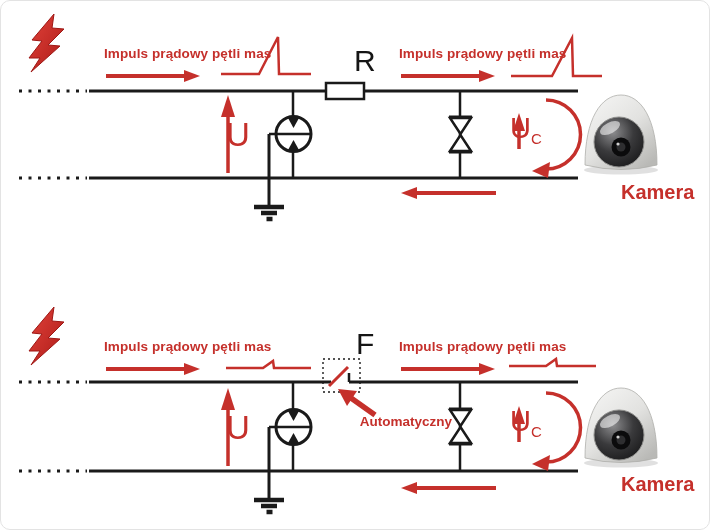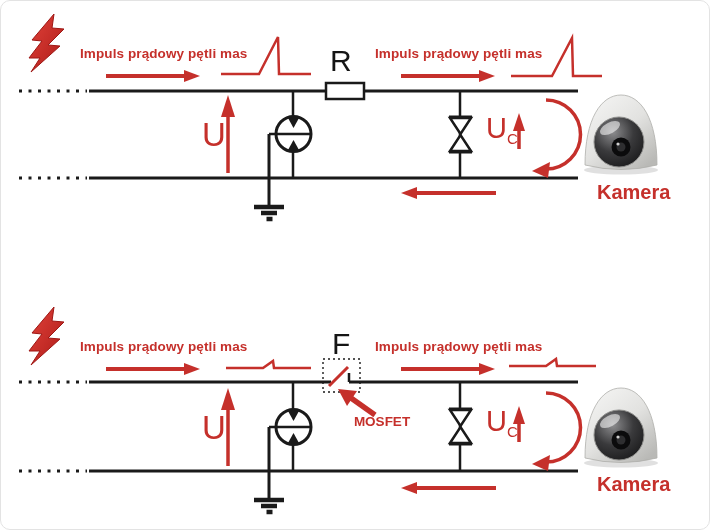--- a/index.html
+++ b/index.html
@@ -1,19 +1,19 @@
 <!DOCTYPE html>
 <html><head>
 <meta charset="utf-8">
 <style>
   html,body{margin:0;padding:0;background:#fff;}
   #canvas{position:relative;width:710px;height:530px;background:#fff;overflow:hidden;
           font-family:"Liberation Sans",sans-serif;border:1px solid #e3e3e3;border-radius:10px;box-sizing:border-box;}
   svg{position:absolute;left:0;top:0;}
-  .lbl{position:absolute;line-height:1;white-space:nowrap;}
+  .lbl{position:absolute;line-height:1;white-space:nowrap;margin-left:24px;}
   .red{color:#c5302b;}
   .blk{color:#151515;}
   .impuls{font-size:13.5px;font-weight:bold;letter-spacing:.1px;}
   .comp{font-size:30px;font-weight:400;}
   .uvolt{font-size:33px;font-weight:400;}
   .ucvolt{font-size:29px;font-weight:400;}
   .ucsub{font-size:15px;font-weight:400;vertical-align:-6px;}
   .kamera{font-size:20px;font-weight:bold;}
   .fusecap{font-size:13.5px;font-weight:bold;text-align:center;line-height:17px;width:110px;}
 </style>
@@ -209,19 +209,19 @@
   <div class="lbl red impuls" style="left:374px;top:46px;">Impuls prądowy pętli mas</div>
   <div class="lbl blk comp" style="left:329px;top:45px;">R</div>
   <div class="lbl red uvolt" style="left:201px;top:117px;">U</div>
   <div class="lbl red" style="left:485px;top:113px;"><span class="ucvolt">U</span><span class="ucsub">C</span></div>
   <div class="lbl red kamera" style="left:596px;top:181px;">Kamera</div>
 
   <div class="lbl red impuls" style="left:79px;top:339px;">Impuls prądowy pętli mas</div>
   <div class="lbl red impuls" style="left:374px;top:339px;">Impuls prądowy pętli mas</div>
   <div class="lbl blk comp" style="left:331px;top:328px;">F</div>
   <div class="lbl red fusecap" style="left:326px;top:412px;">
-    <div>MOSFET</div>
+    <div>Automatyczny</div>
   </div>
   <div class="lbl red uvolt" style="left:201px;top:410px;">U</div>
   <div class="lbl red" style="left:485px;top:406px;"><span class="ucvolt">U</span><span class="ucsub">C</span></div>
   <div class="lbl red kamera" style="left:596px;top:473px;">Kamera</div>
 
 </div>
 
 </body></html>

